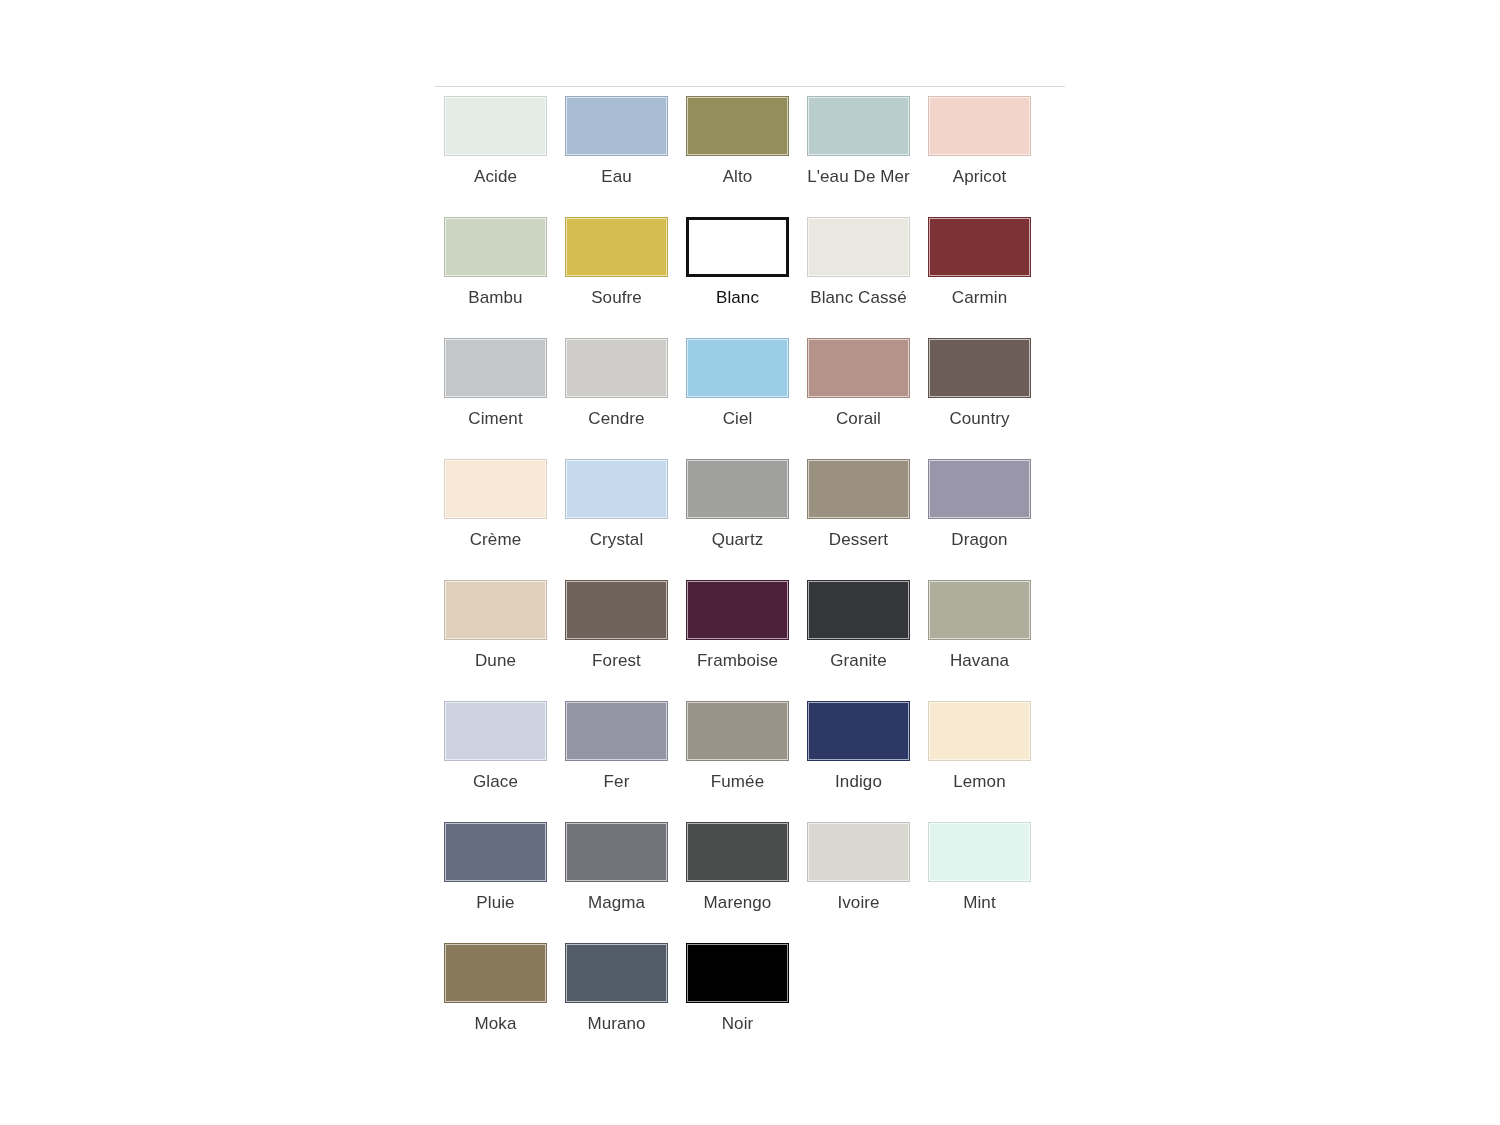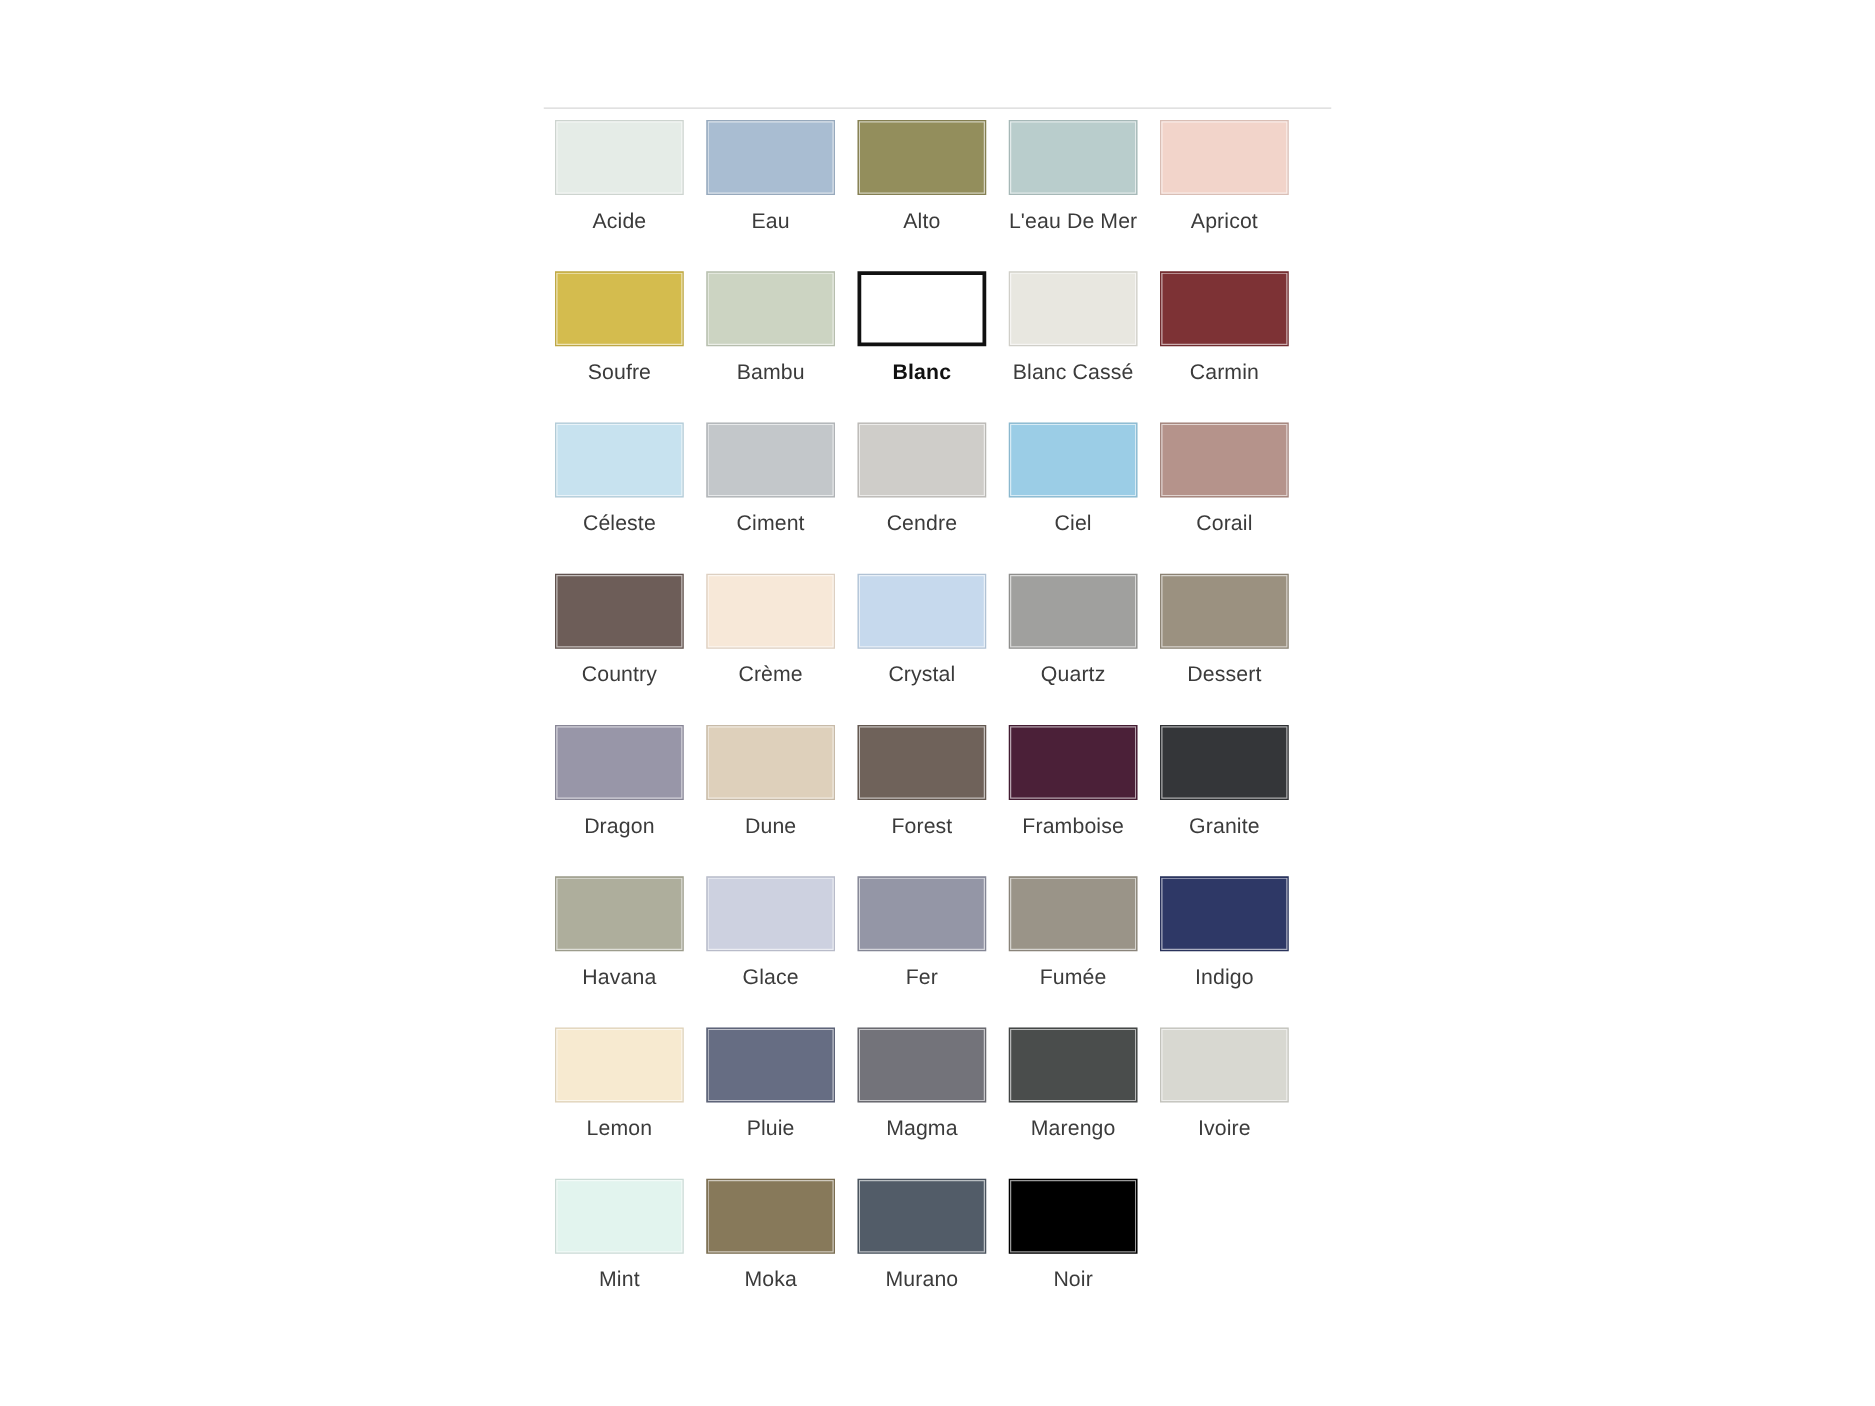--- a/index.html
+++ b/index.html
@@ -77,21 +77,21 @@
     font-size: 17px;
     line-height: 20px;
     color: #3b3b3b;
     text-align: center;
     white-space: nowrap;
     letter-spacing: 0.1px;
   }
 
   .swatch-cell.selected .swatch-label {
     color: #111111;
-    font-weight: 700;
+    font-weight: 400;
   }
 </style>
 </head>
 <body>
 
 <div id="root">
 
   <div class="top-divider"></div>
 
   <div class="swatch-panel">
@@ -110,44 +110,40 @@
         </div>
         <div class="swatch-cell">
           <div class="swatch-chip" style="background-color: rgb(185, 205, 204);"></div>
           <div class="swatch-label">L'eau De Mer</div>
         </div>
         <div class="swatch-cell">
           <div class="swatch-chip" style="background-color: rgb(242, 212, 202);"></div>
           <div class="swatch-label">Apricot</div>
         </div>
         <div class="swatch-cell">
+          <div class="swatch-chip" style="background-color: rgb(204, 212, 194);"></div>
+          <div class="swatch-label">Bambu</div>
+        </div>
+        <div class="swatch-cell">
           <div class="swatch-chip" style="background-color: rgb(212, 188, 78);"></div>
           <div class="swatch-label">Soufre</div>
-        </div>
-        <div class="swatch-cell">
-          <div class="swatch-chip" style="background-color: rgb(204, 212, 194);"></div>
-          <div class="swatch-label">Bambu</div>
         </div>
         <div class="swatch-cell selected" aria-selected="true">
           <div class="swatch-chip" style="background-color: rgb(255, 255, 255);"></div>
           <div class="swatch-label">Blanc</div>
         </div>
         <div class="swatch-cell">
           <div class="swatch-chip" style="background-color: rgb(232, 231, 224);"></div>
           <div class="swatch-label">Blanc Cassé</div>
         </div>
         <div class="swatch-cell">
           <div class="swatch-chip" style="background-color: rgb(125, 50, 53);"></div>
           <div class="swatch-label">Carmin</div>
         </div>
         <div class="swatch-cell">
-          <div class="swatch-chip" style="background-color: rgb(199, 226, 239);"></div>
-          <div class="swatch-label">Céleste</div>
-        </div>
-        <div class="swatch-cell">
           <div class="swatch-chip" style="background-color: rgb(195, 199, 202);"></div>
           <div class="swatch-label">Ciment</div>
         </div>
         <div class="swatch-cell">
           <div class="swatch-chip" style="background-color: rgb(207, 205, 201);"></div>
           <div class="swatch-label">Cendre</div>
         </div>
         <div class="swatch-cell">
           <div class="swatch-chip" style="background-color: rgb(155, 205, 230);"></div>
           <div class="swatch-label">Ciel</div>

